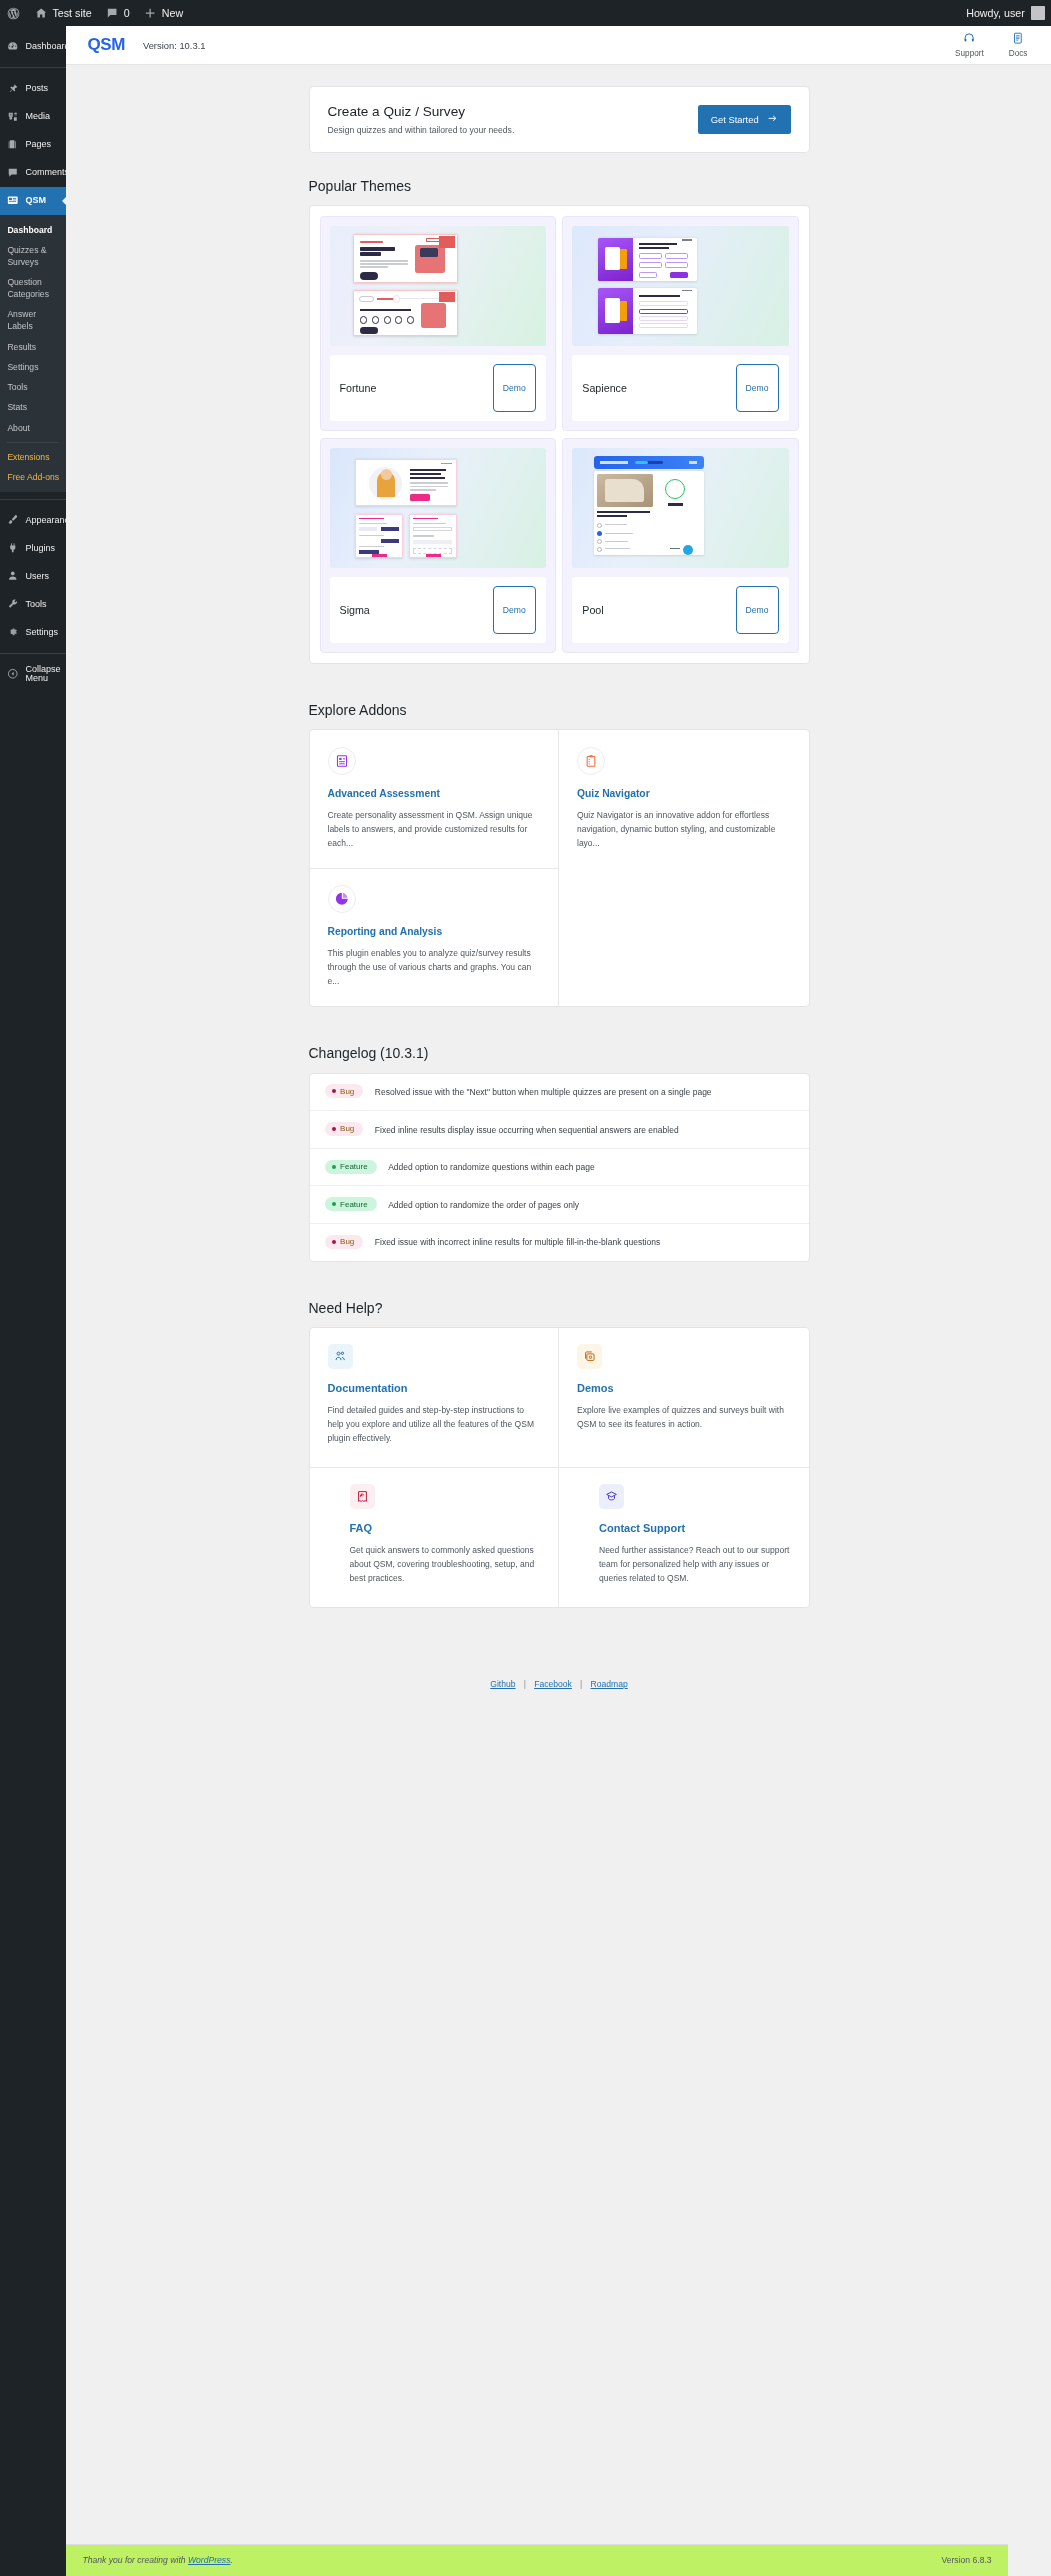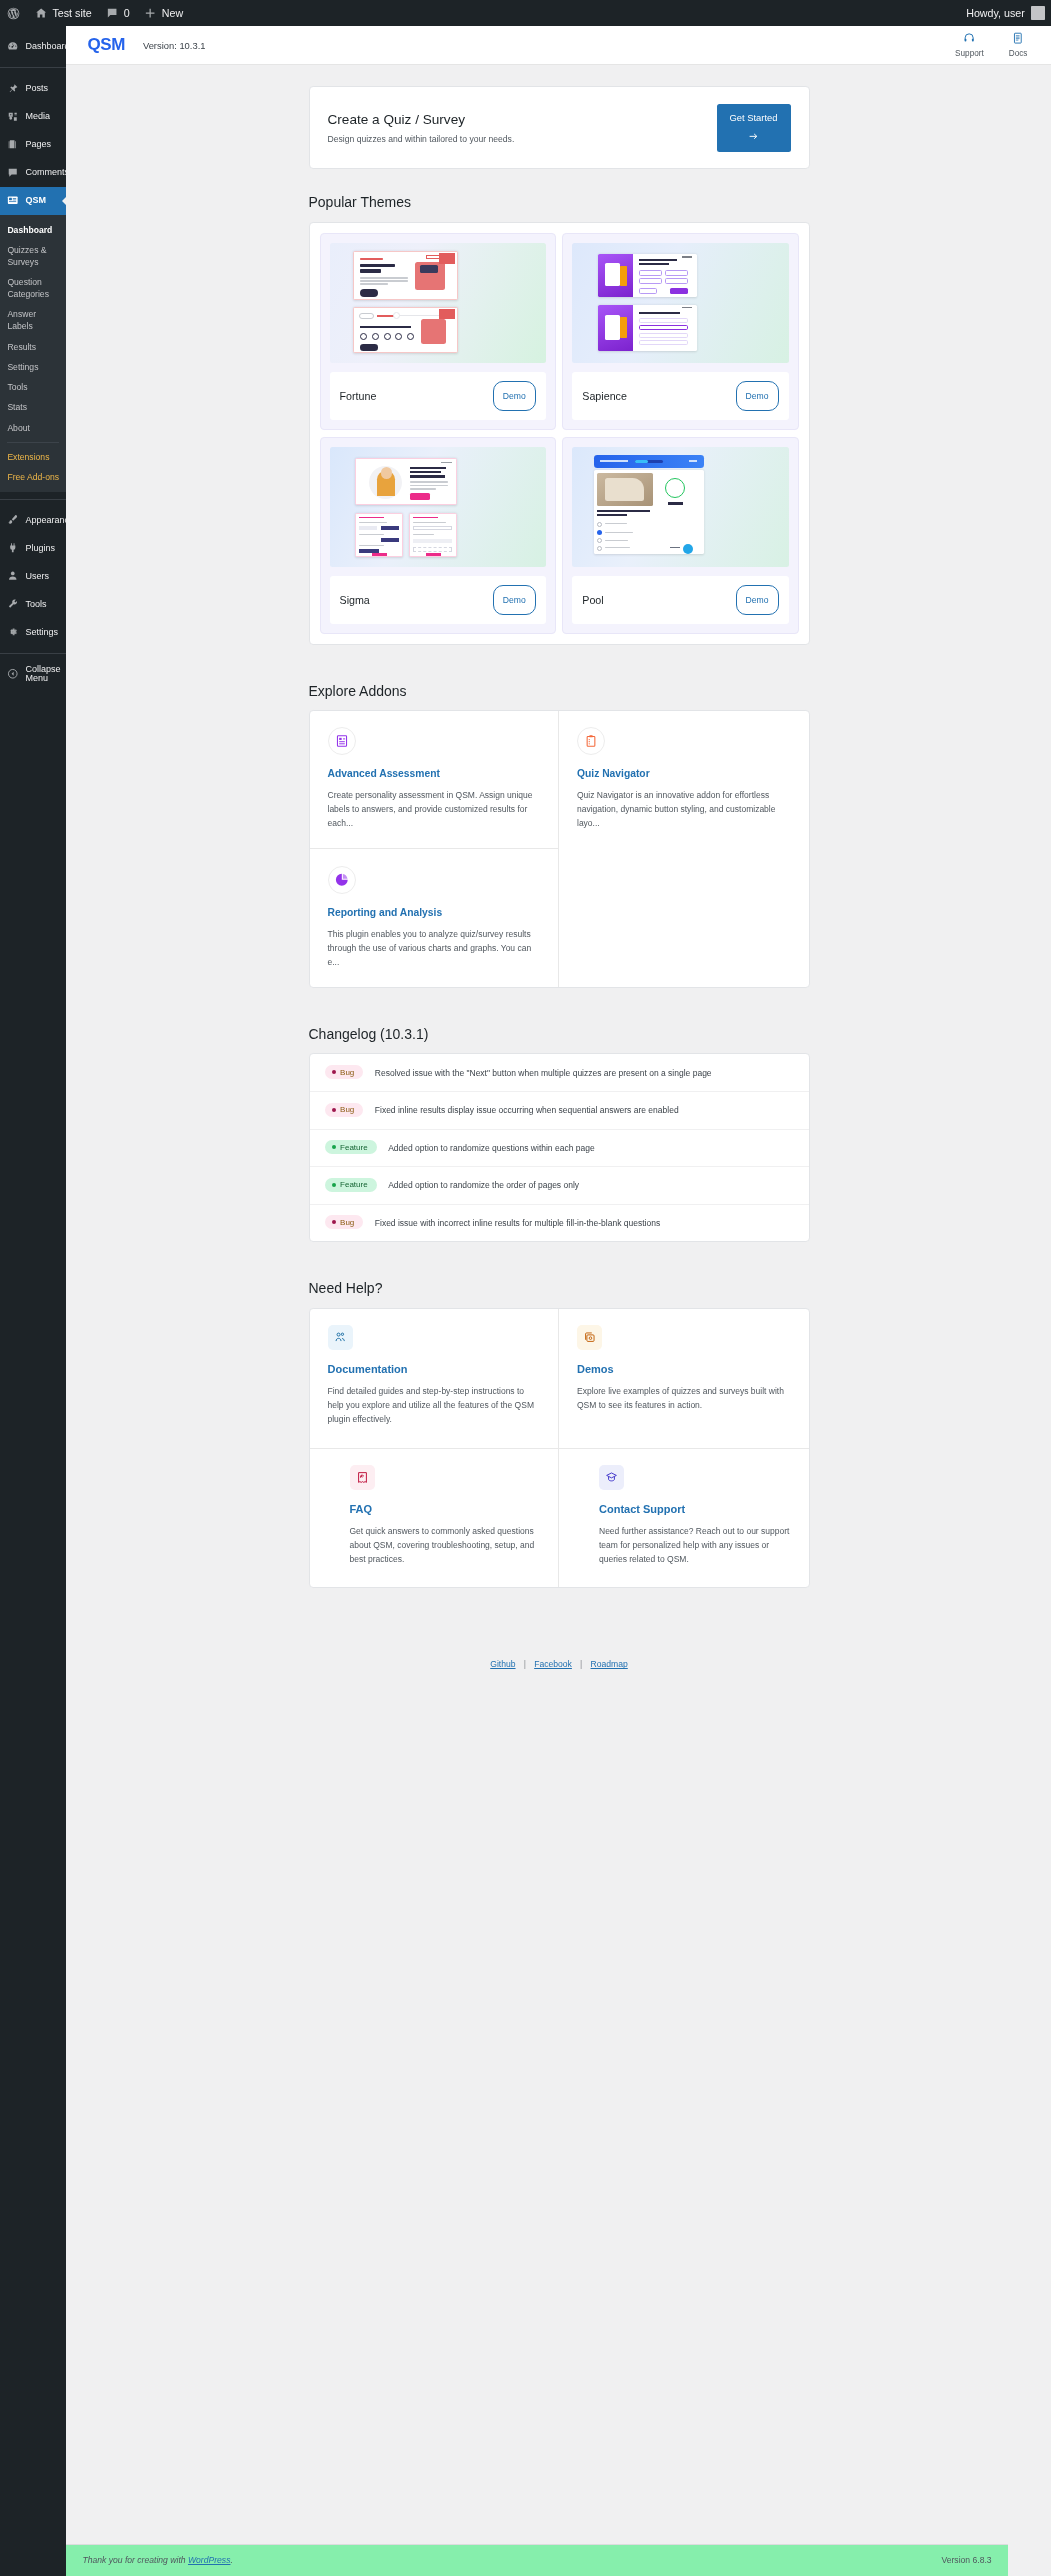--- a/index.html
+++ b/index.html
@@ -100,21 +100,20 @@
     padding: 16.4px 18px; display: flex; align-items: center;
     justify-content: space-between; margin-bottom: 25px;
   }
   .hero-title { font-size: 13.6px; color: #1d2327; font-weight: normal; margin-bottom: 6.6px; }
   .hero-sub { font-size: 8.6px; color: #50575e; }
   .btn-primary {
     background: #2271b1; color: #fff; border: none; border-radius: 2.5px;
     font-size: 9.4px; padding: 8.2px 13px; display: flex;
     align-items: center; gap: 8.2px; cursor: pointer;
     font-family: "Liberation Sans", sans-serif;
-    flex-direction: column;
   }
 
   
   .section-title {
     font-size: 14px; font-weight: normal; color: #1d2327;
     margin-bottom: 11.5px;
   }
   .section { margin-bottom: 38px; }
 
   
@@ -133,21 +132,21 @@
     background: linear-gradient(110deg,#dbe8fb 0%,#e6f0fb 40%,#d9f2e4 100%);
   }
   .theme-footer {
     background: #fff; border-radius: 3.3px; margin-top: 9px;
     padding: 9px 10px; display: flex; align-items: center;
     justify-content: space-between;
   }
   .theme-name { font-size: 10.7px; color: #1d2327; }
   .btn-demo {
     border: 0.8px solid #2271b1; color: #2271b1; background: #fff;
-    border-radius: 10px; font-size: 8.6px; padding: 9px 9px;
+    border-radius: 4px; font-size: 8.6px; padding: 18px 9px;
     cursor: pointer; font-family: "Liberation Sans", sans-serif;
   }
 
   
   .mk { position: absolute; }
   .mk-card { background:#fff; border-radius:1.6px; box-shadow:0 0.8px 2.5px rgba(0,0,0,.12); }
   .mk-line { background:#c9ccd1; border-radius:0.8px; }
 
   
   .addons-grid, .help-grid {
@@ -222,21 +221,21 @@
   .foot-links a { color: #2271b1; text-decoration: underline; cursor: pointer; }
   .foot-sep { color: #8c8f94; padding: 0 8.2px; }
 
   
   .wp-footer {
     position: absolute; left: 0; bottom: 0; width: 942px;
     border-top: 0.8px solid #dcdcde;
     padding: 10.7px 16.4px 10.7px 16.4px;
     display: flex; justify-content: space-between; align-items: center;
     font-size: 8.6px; color: #50575e; font-style: italic;
-    background: #86efac;
+    background: #bef264;
   }
   .wp-footer a { color: #2271b1; text-decoration: underline; }
   .wp-footer .ver { font-style: normal; }
 </style>
 </head>
 <body>
 
 <div id="wpadminbar">
   <div class="ab-left">
     <div class="ab-item">

